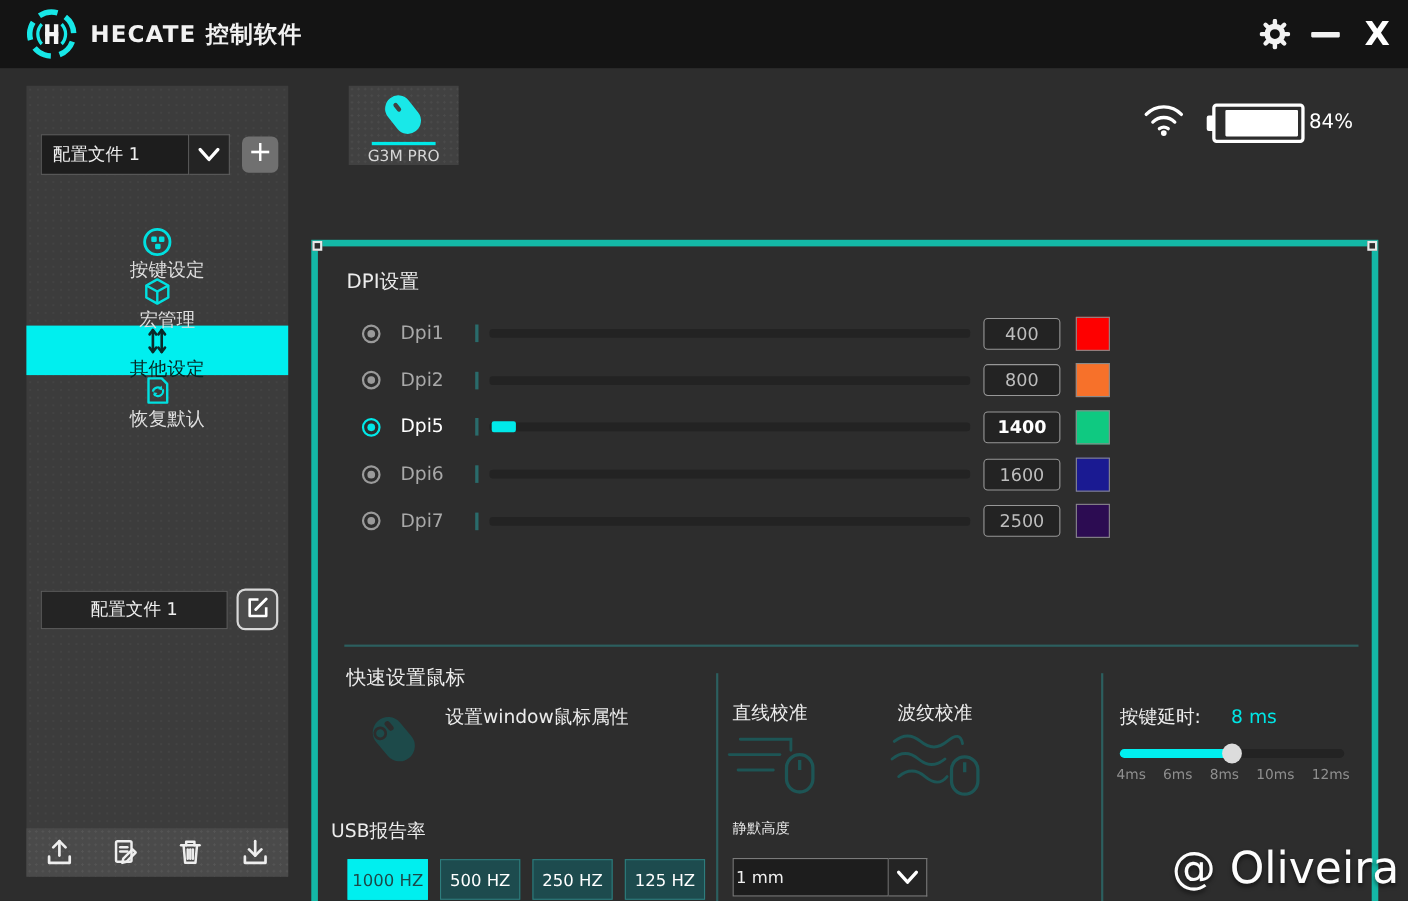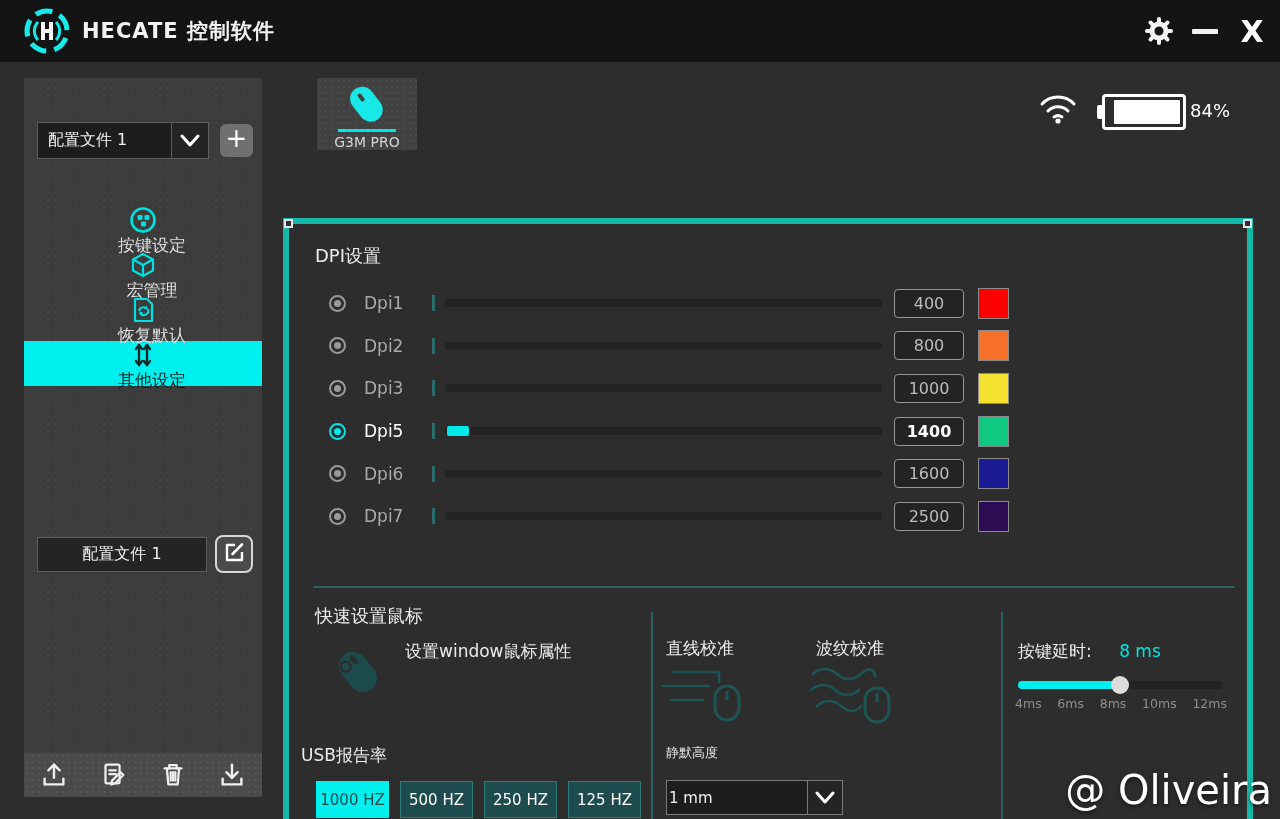--- a/index.html
+++ b/index.html
@@ -198,46 +198,46 @@
       <div class="menu-item">
         <span class="mi-icon">
           <svg width="28" height="28" viewBox="0 0 28 28">
             <path d="M14,3 L24,8.5 L14,14 L4,8.5 Z" fill="none" stroke="#00e0e0" stroke-width="2.2" stroke-linejoin="round"></path>
             <path d="M4,8.5 V19.5 L14,25 L24,19.5 V8.5" fill="none" stroke="#00e0e0" stroke-width="2.2" stroke-linejoin="round"></path>
             <line x1="14" y1="14" x2="14" y2="25" stroke="#00e0e0" stroke-width="2.2"></line>
           </svg>
         </span>
         <span class="mi-label">宏管理</span>
       </div>
-      <div class="menu-item">
-        <span class="mi-icon">
-          <svg width="28" height="28" viewBox="0 0 28 28">
-            <path d="M6,3 H18 L23,8 V25 H6 Z" fill="none" stroke="#00e0e0" stroke-width="2.2" stroke-linejoin="round"></path>
-            <path d="M10,15 a4.5,4.5 0 0 1 8,-2" fill="none" stroke="#00e0e0" stroke-width="2"></path>
-            <path d="M19,13 a4.5,4.5 0 0 1 -8,4" fill="none" stroke="#00e0e0" stroke-width="2"></path>
-            <path d="M18,9.5 L18.5,13.5 L14.8,12.8" fill="#00e0e0"></path>
-            <path d="M11,19.5 L10.5,15.5 L14.2,16.3" fill="#00e0e0"></path>
-          </svg>
-        </span>
-        <span class="mi-label">恢复默认</span>
-      </div>
       <div class="menu-item sel">
         <span class="mi-icon">
           <svg width="28" height="28" viewBox="0 0 28 28">
             <g stroke="#0a2a2a" stroke-width="2.4" stroke-linecap="round" stroke-linejoin="round" fill="none">
               <line x1="10" y1="4" x2="10" y2="24"></line>
               <polyline points="7,8 10,4 13,8"></polyline>
                 <polyline points="7,20 10,24 13,20"></polyline>
               <line x1="18" y1="4" x2="18" y2="24"></line>
               <polyline points="15,8 18,4 21,8"></polyline>
                 <polyline points="15,20 18,24 21,20"></polyline>
             </g>
           </svg>
         </span>
         <span class="mi-label">其他设定</span>
+      </div>
+      <div class="menu-item">
+        <span class="mi-icon">
+          <svg width="28" height="28" viewBox="0 0 28 28">
+            <path d="M6,3 H18 L23,8 V25 H6 Z" fill="none" stroke="#00e0e0" stroke-width="2.2" stroke-linejoin="round"></path>
+            <path d="M10,15 a4.5,4.5 0 0 1 8,-2" fill="none" stroke="#00e0e0" stroke-width="2"></path>
+            <path d="M19,13 a4.5,4.5 0 0 1 -8,4" fill="none" stroke="#00e0e0" stroke-width="2"></path>
+            <path d="M18,9.5 L18.5,13.5 L14.8,12.8" fill="#00e0e0"></path>
+            <path d="M11,19.5 L10.5,15.5 L14.2,16.3" fill="#00e0e0"></path>
+          </svg>
+        </span>
+        <span class="mi-label">恢复默认</span>
       </div>
     </div>
 
     <div class="profile-bottom">配置文件 1</div>
     <div class="edit-btn">
       <span>
         <svg width="22" height="22" viewBox="0 0 22 22">
           <path d="M12,4 H4 V19 H19 V11" fill="none" stroke="#fff" stroke-width="2.4" stroke-linejoin="round"></path>
           <line x1="9.5" y1="13" x2="19" y2="3.5" stroke="#fff" stroke-width="2.6" stroke-linecap="round"></line>
         </svg>
@@ -332,28 +332,20 @@
         <div class="swatch" style="background-color: rgb(254, 0, 0);"></div>
       </div>
       <div class="dpi-row">
         <span class="radio"></span>
         <span class="dpi-label">Dpi2</span>
         <span class="tickmark"></span>
         <div class="track"></div>
         <div class="valbox">800</div>
         <div class="swatch" style="background-color: rgb(247, 113, 42);"></div>
       </div>
-      <div class="dpi-row">
-        <span class="radio"></span>
-        <span class="dpi-label">Dpi3</span>
-        <span class="tickmark"></span>
-        <div class="track"></div>
-        <div class="valbox">1000</div>
-        <div class="swatch" style="background-color: rgb(246, 227, 48);"></div>
-      </div>
       <div class="dpi-row sel">
         <span class="radio"></span>
         <span class="dpi-label">Dpi5</span>
         <span class="tickmark"></span>
         <div class="track">
             <span class="slider-handle"></span>
           </div>
         <div class="valbox">1400</div>
         <div class="swatch" style="background-color: rgb(15, 201, 129);"></div>
       </div>

